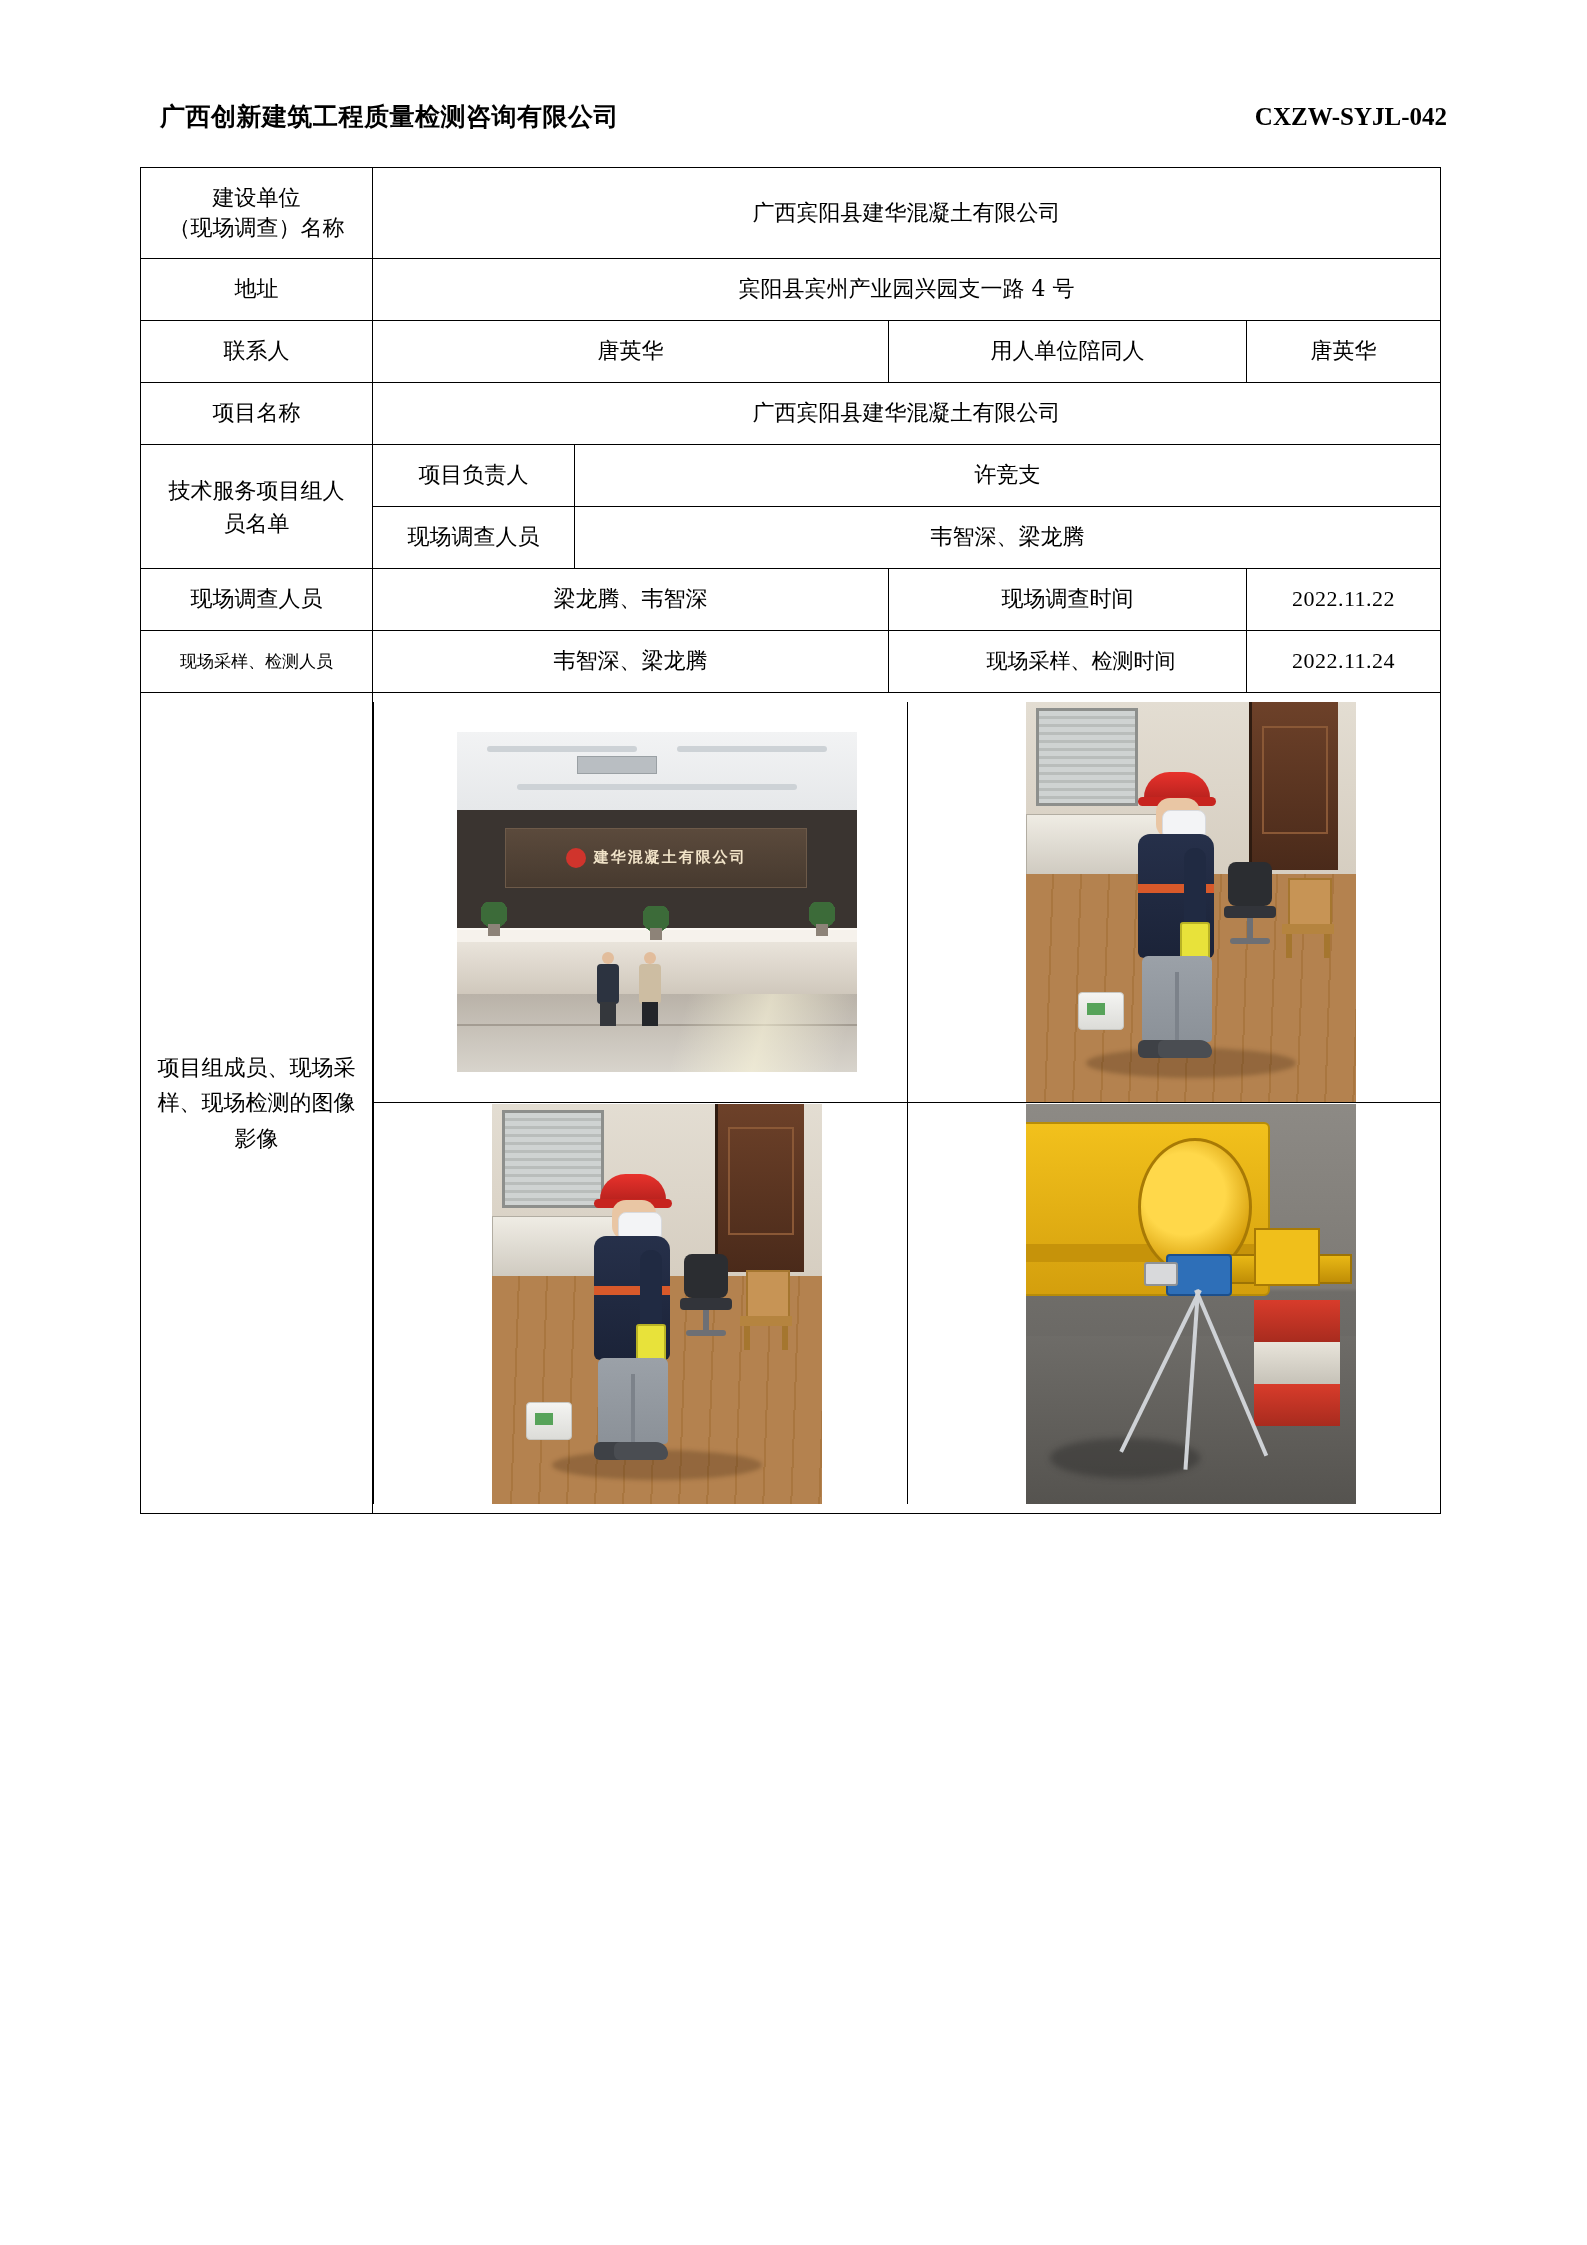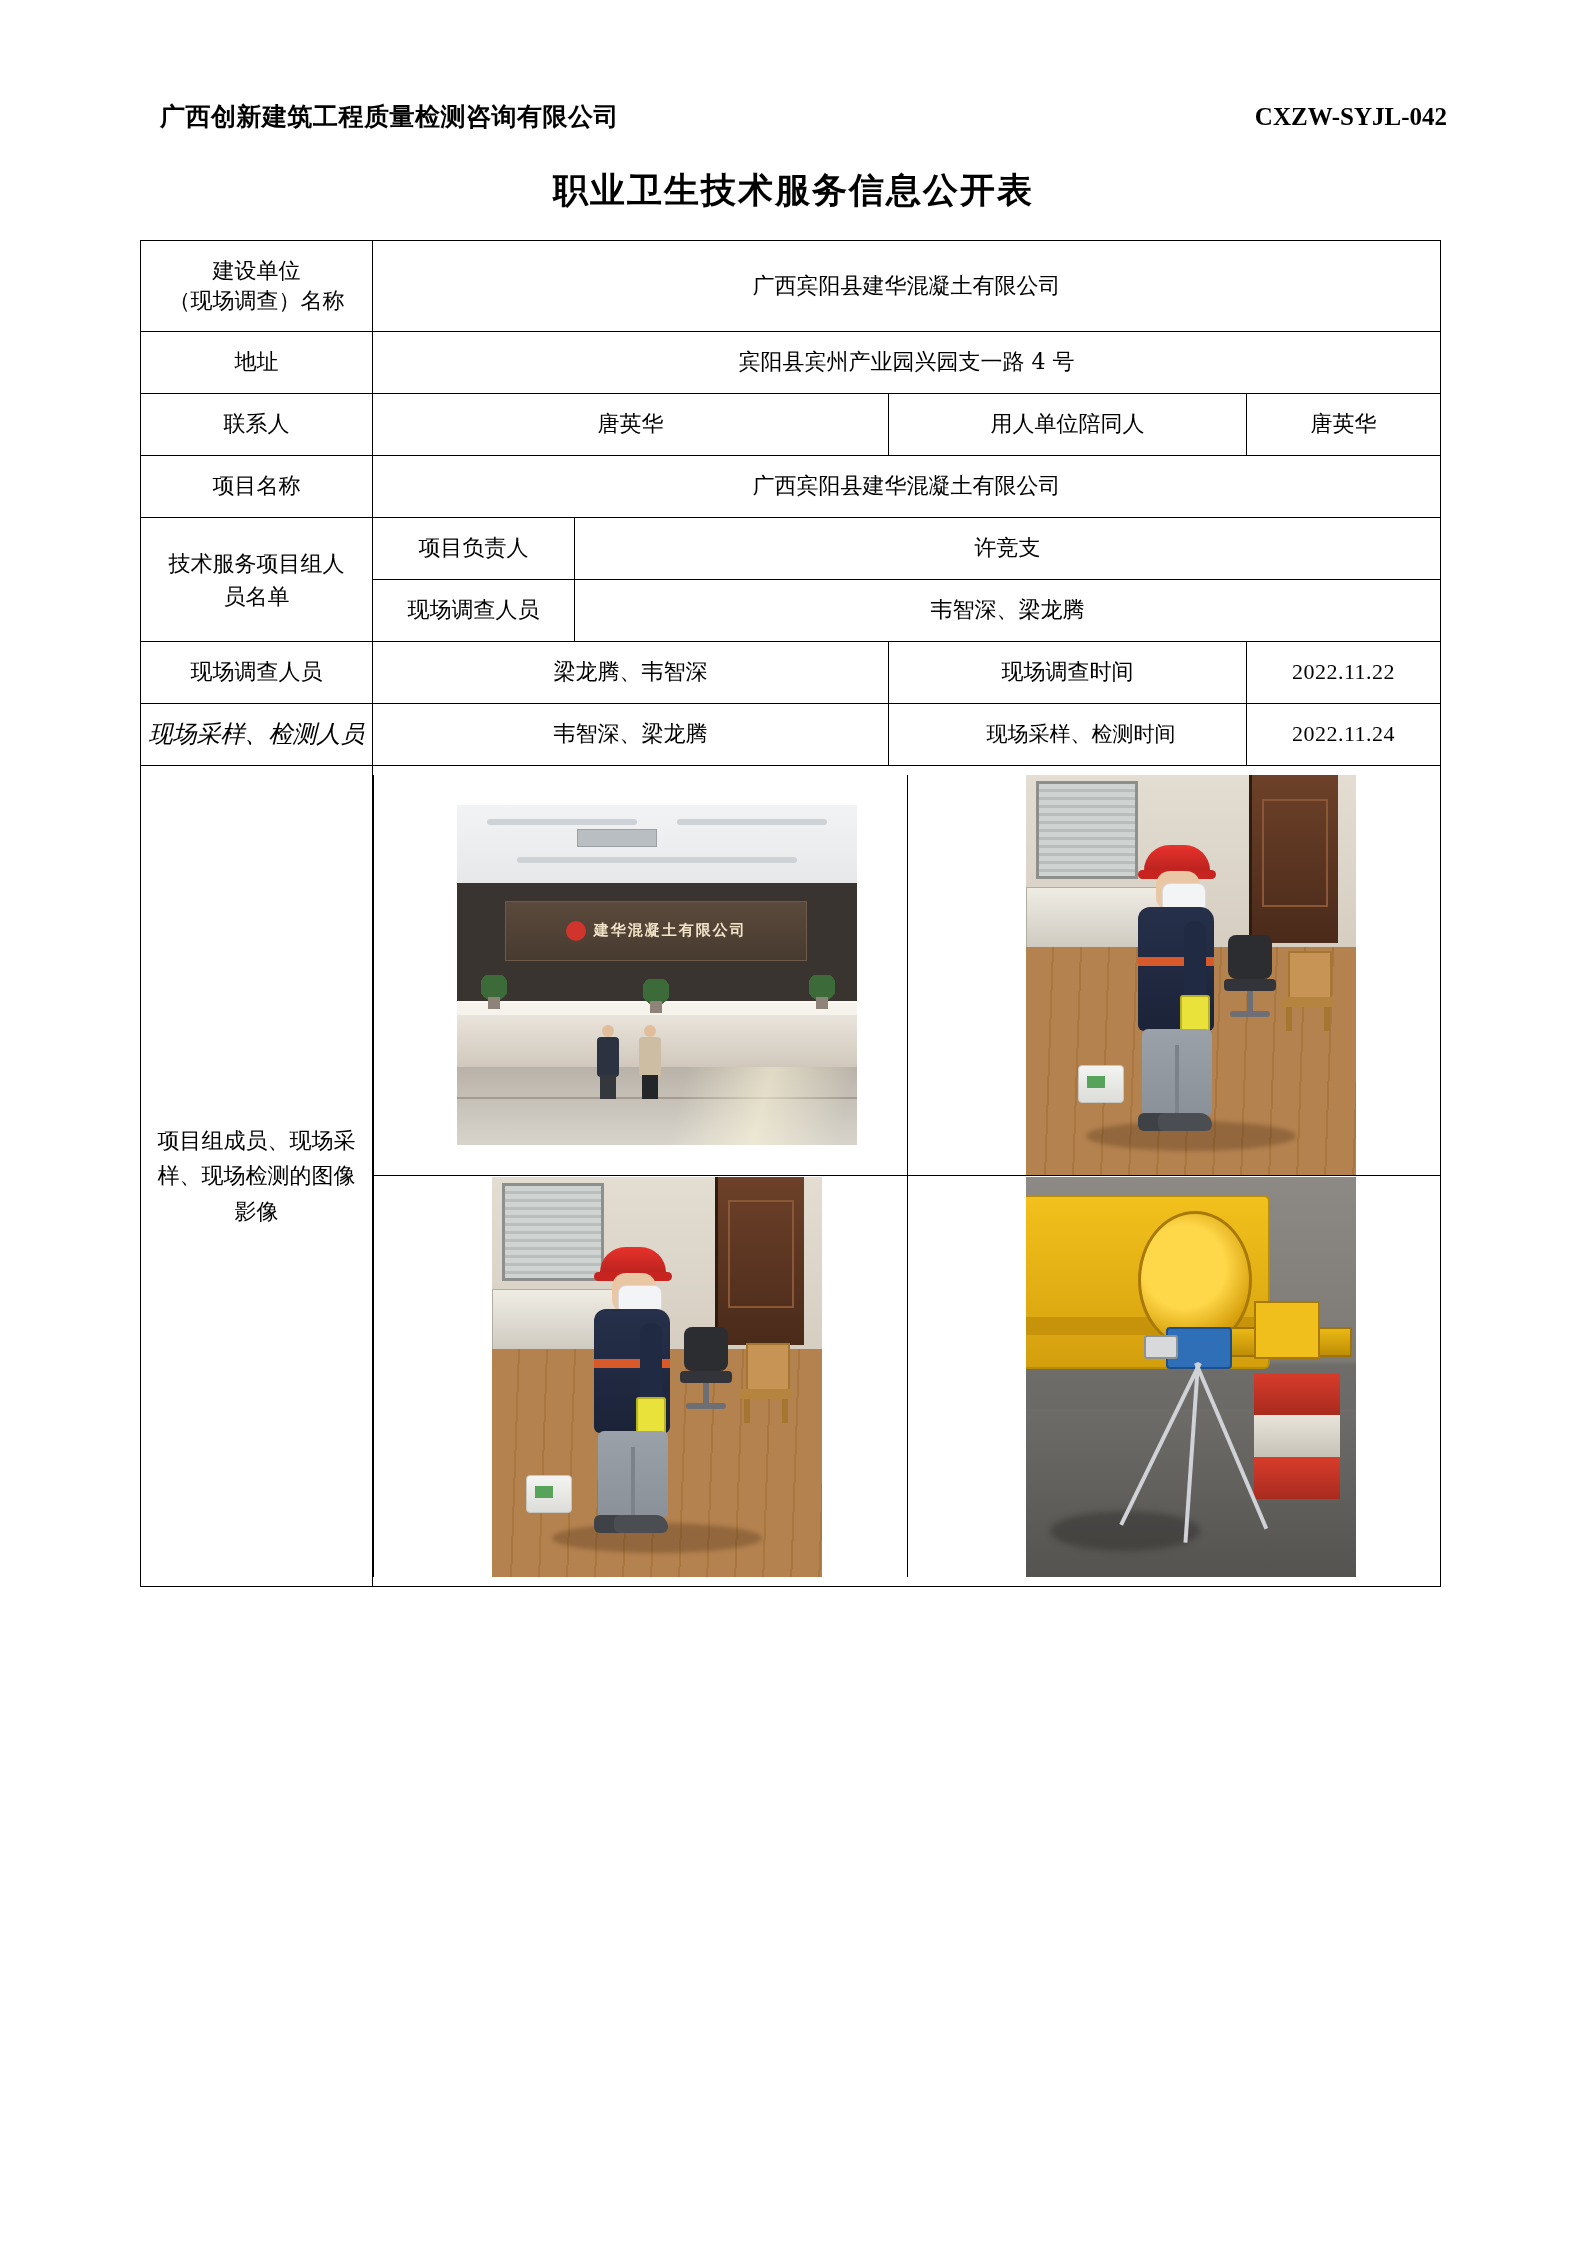--- a/index.html
+++ b/index.html
@@ -350,21 +350,20 @@
 </head>
 <body>
 
 <div class="page">
 
   <div class="doc-header">
     <div class="left">广西创新建筑工程质量检测咨询有限公司</div>
     <div class="right">CXZW-SYJL-042</div>
   </div>
 
-  <div class="doc-title">职业卫生技术服务信息公开表</div>
 
   <table class="main">
     <colgroup>
       <col style="width:232px">
       <col style="width:202px">
       <col style="width:314px">
       <col style="width:358px">
       <col style="width:194px">
     </colgroup>
     <tbody>
@@ -408,21 +407,21 @@
       </tr>
 
       <tr class="row-h">
         <td class="label">现场调查人员</td>
         <td class="value" colspan="2">梁龙腾、韦智深</td>
         <td class="label">现场调查时间</td>
         <td class="value date-cell">2022.11.22</td>
       </tr>
 
       <tr class="row-h">
-        <td class="label nowrap" style="font-size:24px;font-style:italic;">现场采样、检测人员</td>
+        <td class="label nowrap" style="font-size:17px;">现场采样、检测人员</td>
         <td class="value" colspan="2">韦智深、梁龙腾</td>
         <td class="label nowrap" style="font-size:21px;padding-left:31px;">现场采样、检测时间</td>
         <td class="value date-cell">2022.11.24</td>
       </tr>
 
       <tr>
         <td class="label" style="height:808px; line-height:1.6;">
           <div>项目组成员、现场采</div>
           <div>样、现场检测的图像</div>
           <div>影像</div>

